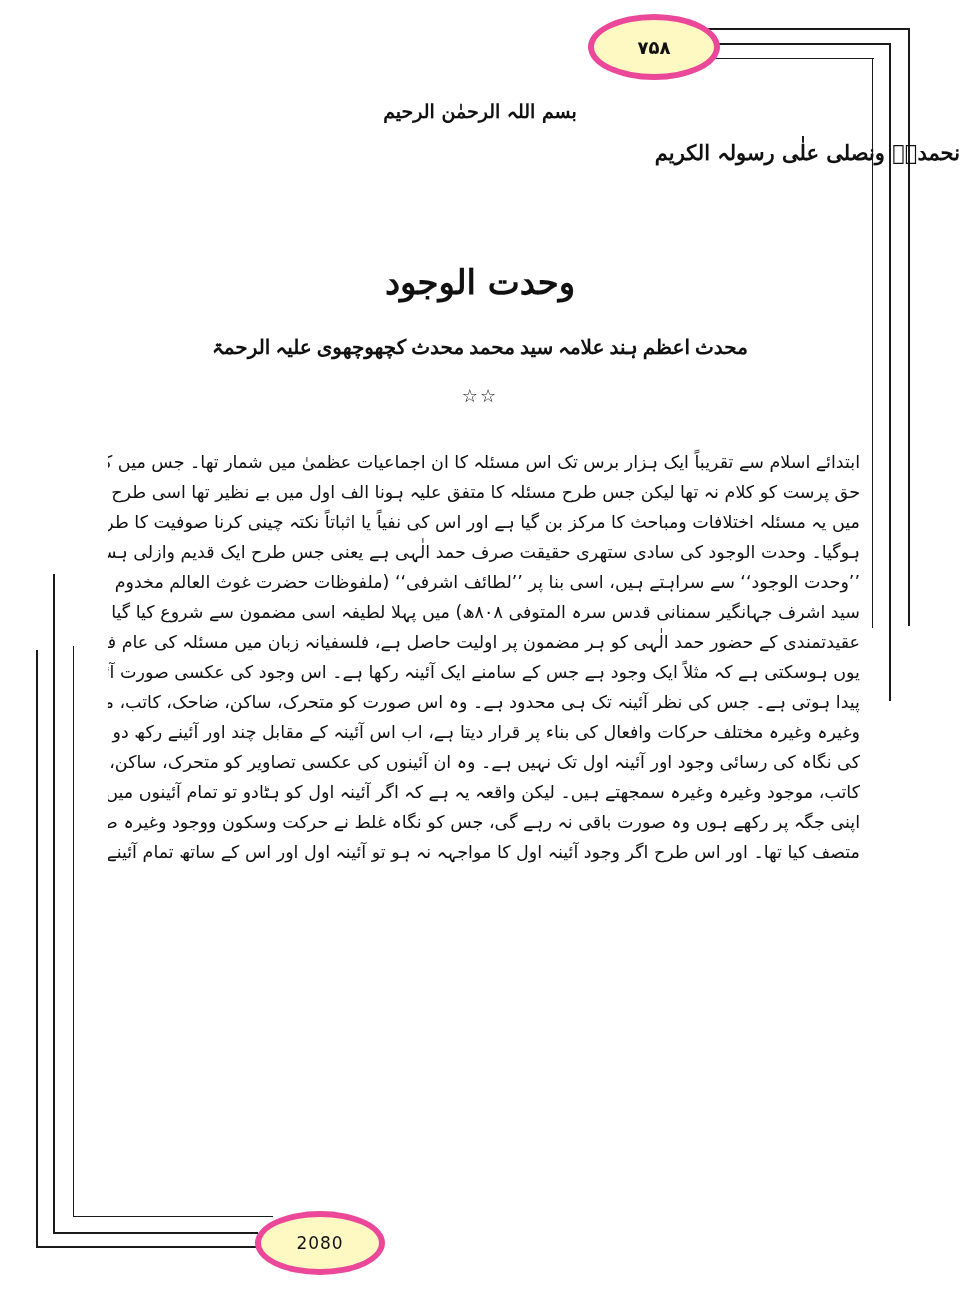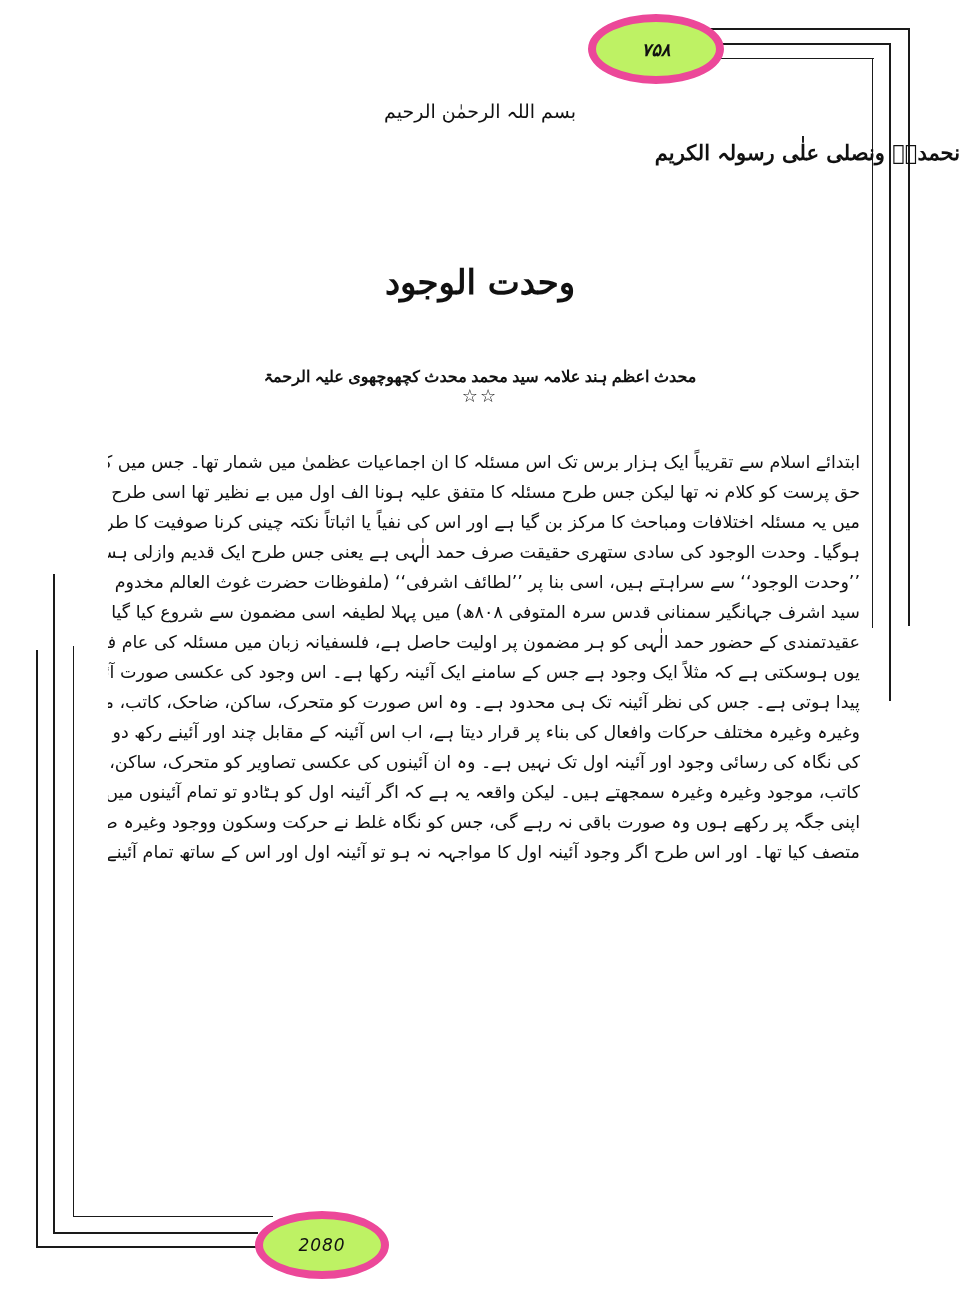--- a/index.html
+++ b/index.html
@@ -5,32 +5,32 @@
     html, body { margin: 0; padding: 0; background: #ffffff; }
     body { width: 960px; height: 1302px; position: relative; overflow: hidden;
            font-family: "DejaVu Sans", sans-serif; color: #111; }
 
     
     .ln { position: absolute; background: #1a1a1a; }
     .h { height: 2px; }
     .v { width: 2px; }
 
     
-    .oval { position: absolute; border: 8px solid #ec4899; border-radius: 50%;
-            background: #bef264; display: flex; align-items: center; justify-content: center;
+    .oval { position: absolute; border: 6px solid #ec4899; border-radius: 50%;
+            background: #fef9c3; display: flex; align-items: center; justify-content: center;
             font-family: "DejaVu Sans", sans-serif; font-weight: bold; font-size: 18px;
-            letter-spacing: 1px; direction: rtl; font-style: italic; }
+            letter-spacing: 1px; direction: rtl; }
     #oval-top { left: 588px; top: 14px; width: 120px; height: 54px; }
     #oval-bottom { left: 255px; top: 1211px; width: 118px; height: 52px; font-weight: normal; font-size: 17px; }
 
     .center { position: absolute; left: 0; width: 960px; text-align: center; direction: rtl; }
-    #basmala { top: 100px; font-family: "DejaVu Serif", serif; font-size: 19px; font-weight: normal; }
+    #basmala { top: 100px; font-family: "DejaVu Serif", serif; font-size: 19px; font-weight: bold; }
     #salutation { top: 140px; font-family: "DejaVu Serif", serif; font-size: 21px; font-weight: bold; text-align: right; }
     #article-title { top: 262px; font-family: "DejaVu Serif", serif; font-size: 34px; font-weight: bold; }
-    #author { top: 335px; font-family: Liberation Sans, sans-serif; font-size: 16px; font-weight: bold; margin-top: 32px; }
+    #author { top: 335px; font-family: Liberation Serif, serif; font-size: 20px; font-weight: bold; }
     #ornament { top: 385px; font-size: 18px; letter-spacing: 2px; }
 
     #body-text { position: absolute; left: 108px; top: 447px; width: 752px;
                  direction: rtl; text-align: justify; text-align-last: justify;
                  font-family: "DejaVu Sans", sans-serif; font-size: 17.5px; line-height: 30px; }
     #body-text .line { display: block; white-space: nowrap; overflow: hidden;
                        text-align: justify; text-align-last: justify; height: 30px; }
   </style>
 </head>
 <body>

